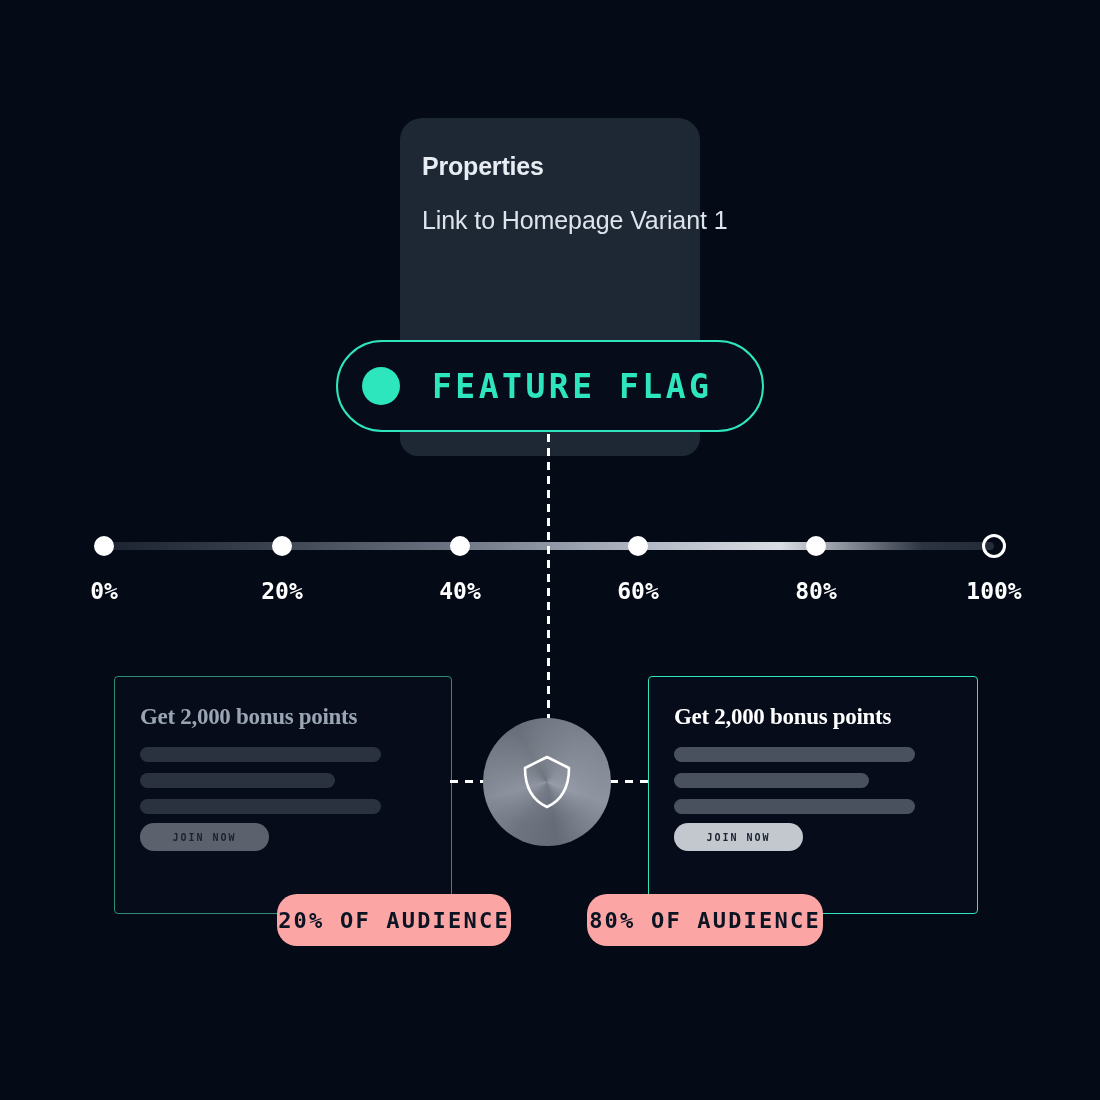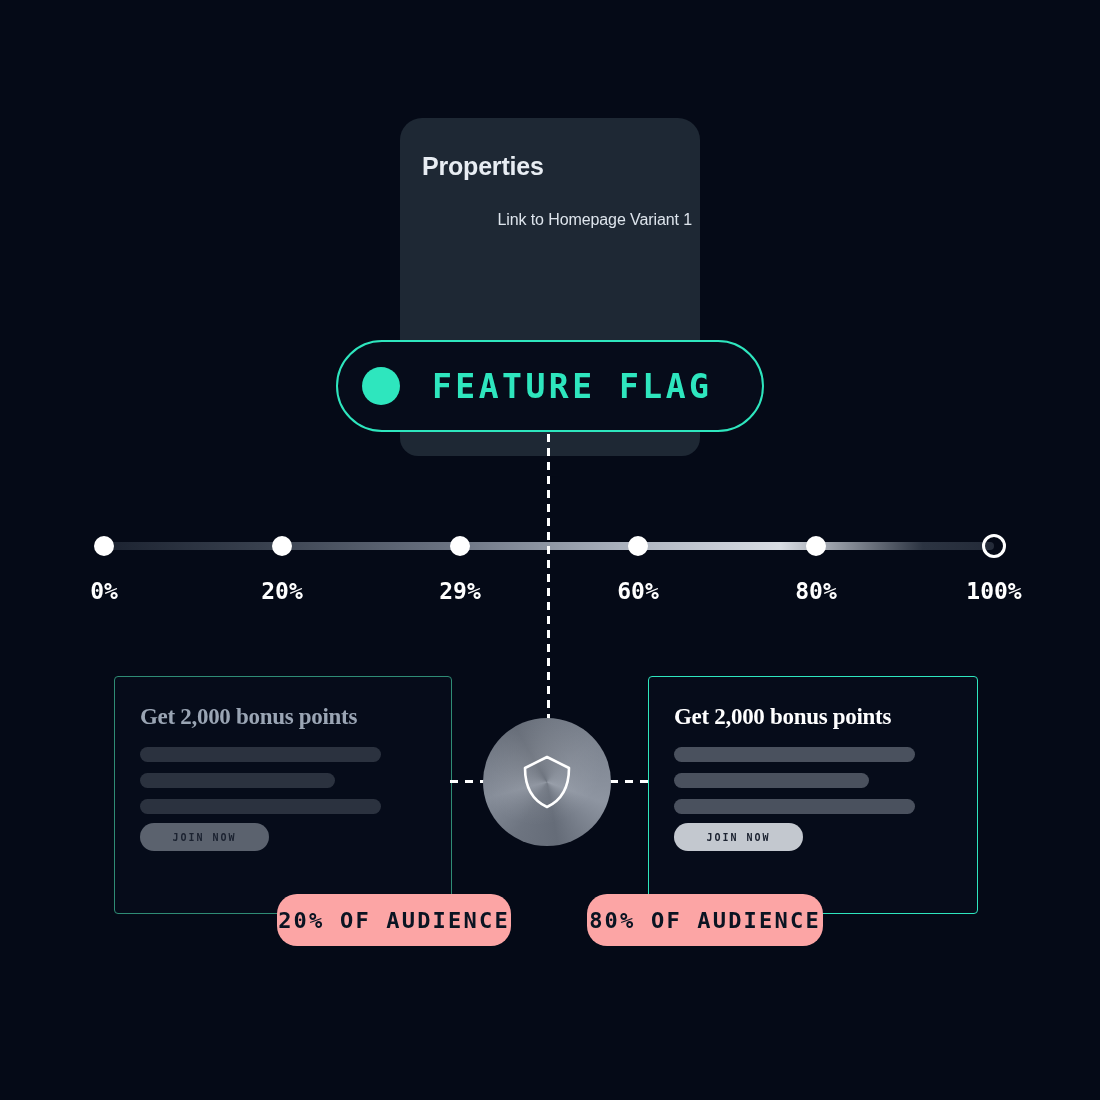--- a/index.html
+++ b/index.html
@@ -19,39 +19,38 @@
 
   
   .props-card {
     position: absolute;
     left: 400px;
     top: 118px;
     width: 300px;
     height: 338px;
     background: #1e2834;
     border-radius: 22px 22px 18px 18px;
-    text-align: right;
   }
   .props-title {
     position: absolute;
     left: 22px;
     top: 34px;
     font-size: 25px;
     font-weight: bold;
     color: #e8edf3;
     letter-spacing: -0.2px;
   }
   .props-list {
     position: absolute;
     left: 22px;
     top: 83px;
     width: 270px;
   }
   .props-item {
-    font-size: 16px;
+    font-size: 25px;
     line-height: 38px;
     white-space: nowrap;
     letter-spacing: -0.1px;
   }
   .props-item.lvl0 { color: #dde4ec; }
   .props-item.lvl1 { color: #9aa5b4; }
   .props-item.lvl2 { color: #5c6878; }
 
   
   .flag-pill {
@@ -285,21 +284,21 @@
 
     <div class="tick" style="left:104px"></div>
     <div class="tick" style="left:282px"></div>
     <div class="tick" style="left:460px"></div>
     <div class="tick" style="left:638px"></div>
     <div class="tick" style="left:816px"></div>
     <div class="tick hollow" style="left:994px"></div>
 
     <div class="tick-label" style="left:104px">0%</div>
     <div class="tick-label" style="left:282px">20%</div>
-    <div class="tick-label" style="left:460px">29%</div>
+    <div class="tick-label" style="left:460px">40%</div>
     <div class="tick-label" style="left:638px">60%</div>
     <div class="tick-label" style="left:816px">80%</div>
     <div class="tick-label" style="left:994px">100%</div>
   </div>
 
   <div class="h-dotted h-left"></div>
   <div class="h-dotted h-right"></div>
 
   <div class="variant-card card-left">
     <div class="card-title">Get 2,000 bonus points</div>

